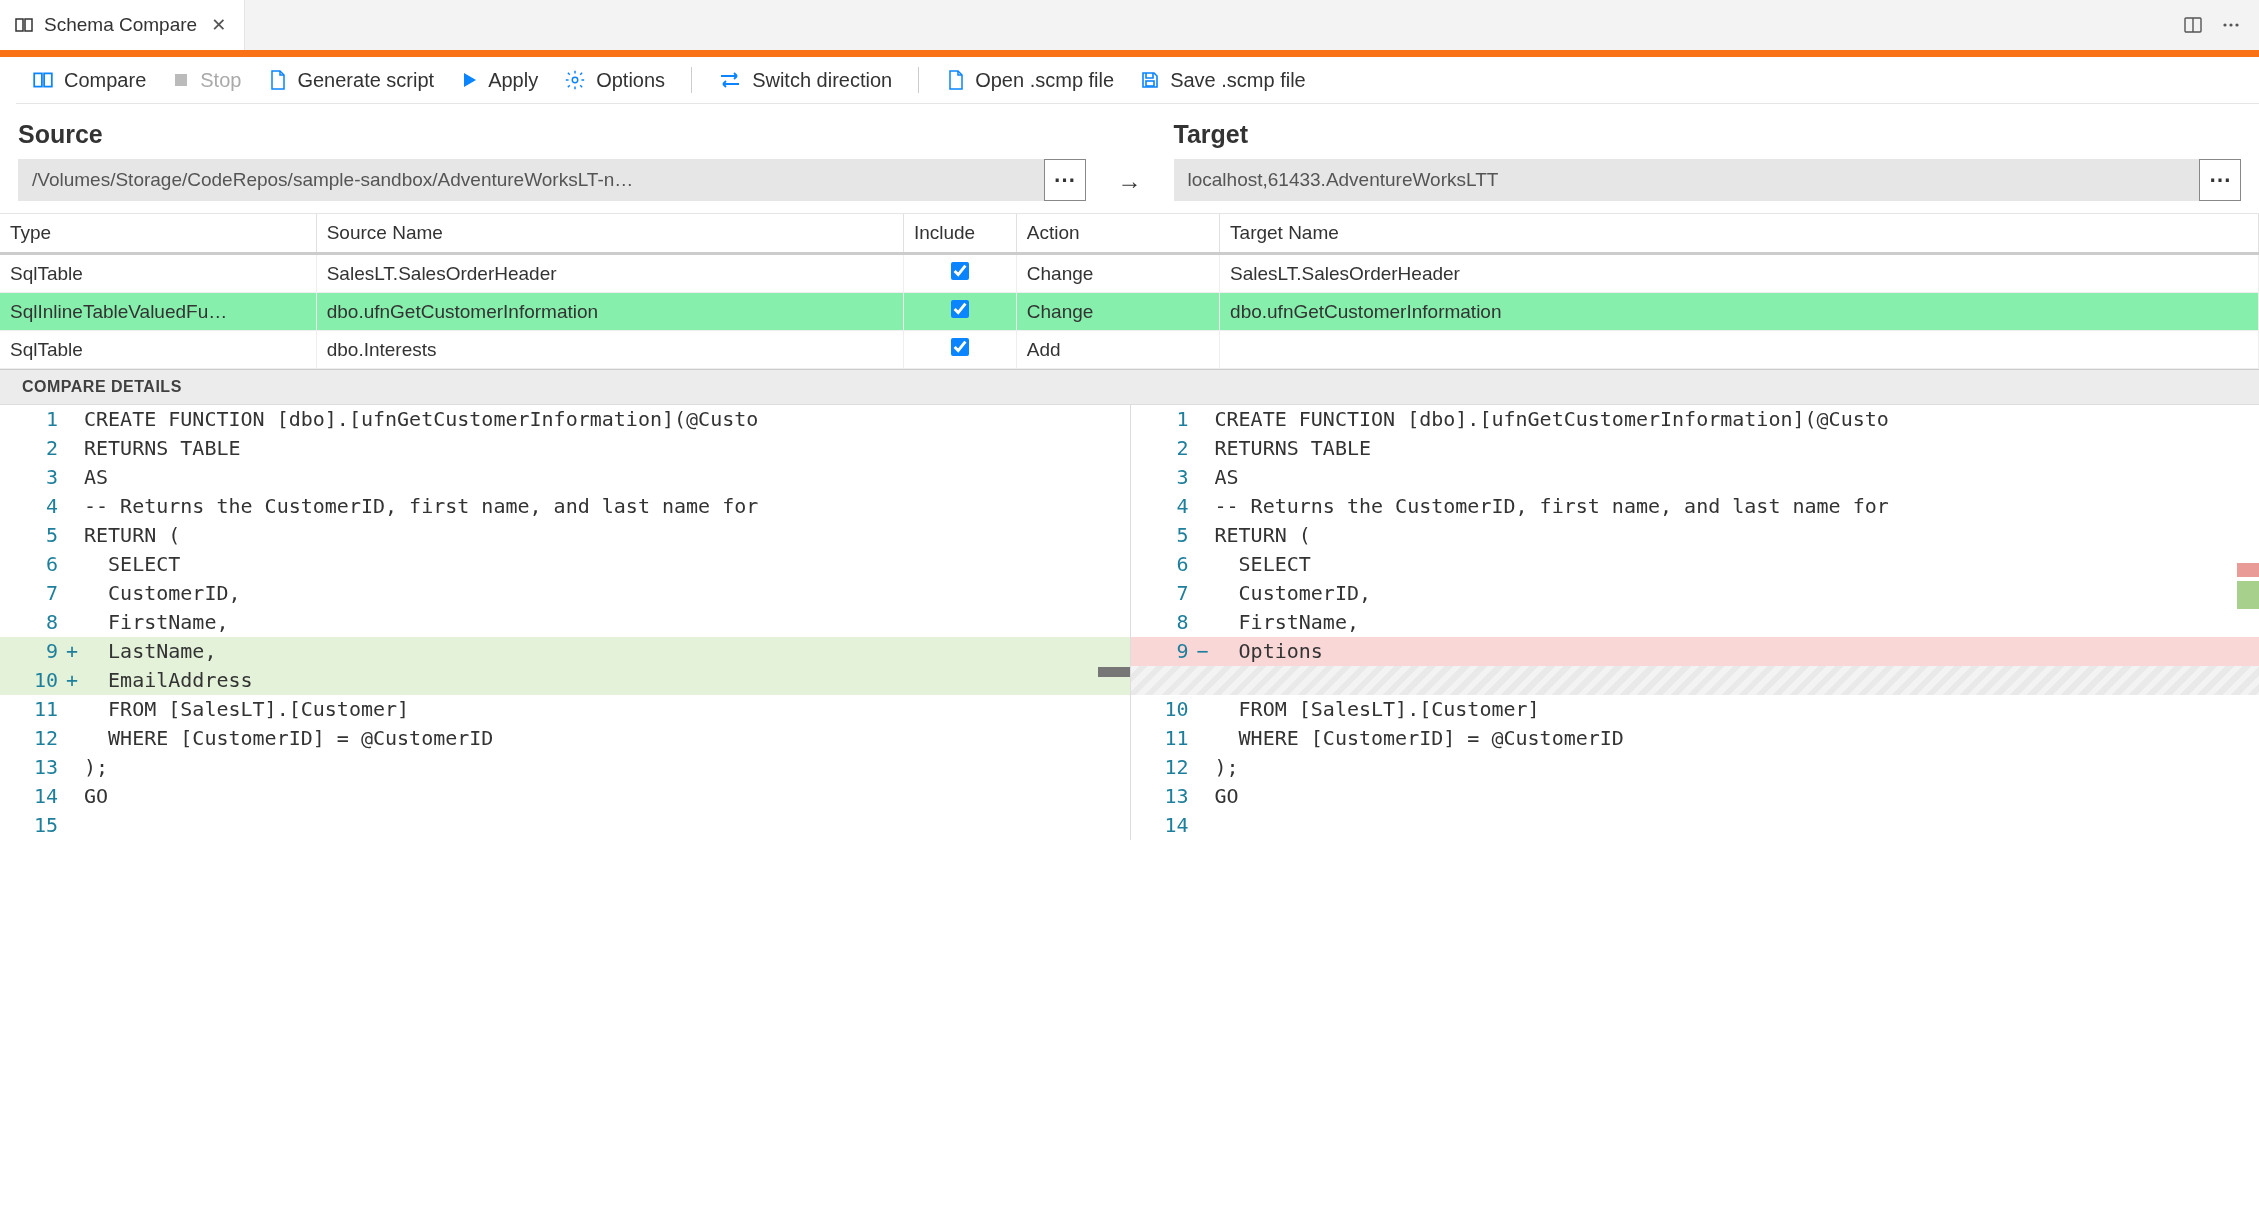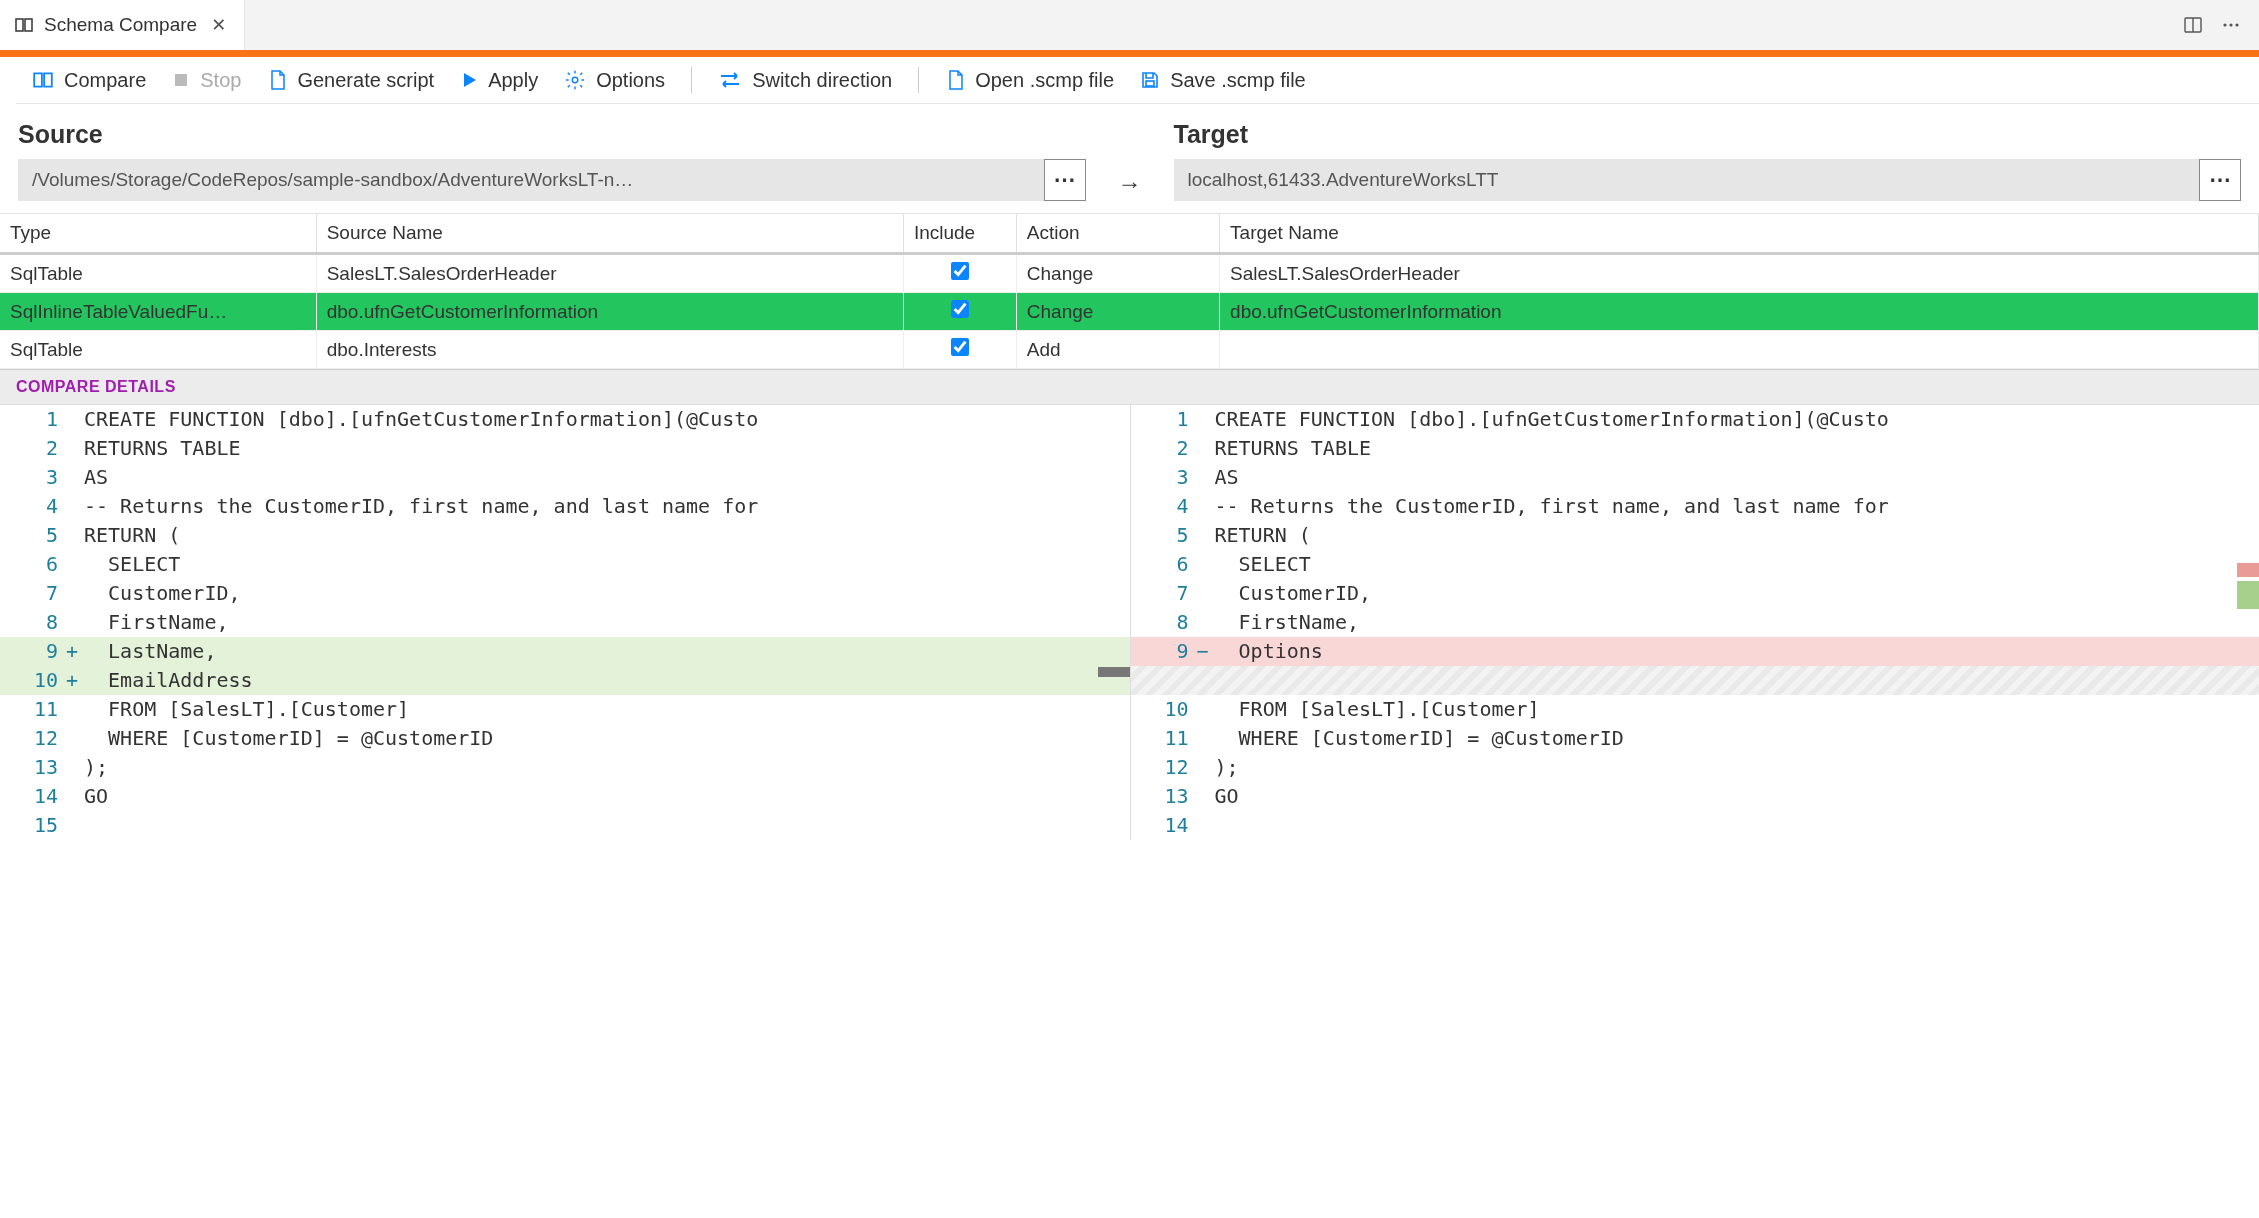--- a/index.html
+++ b/index.html
@@ -124,33 +124,33 @@
     padding: 7px 10px;
     border-bottom: 1px solid #eee;
     border-right: 1px solid #eee;
     overflow: hidden; text-overflow: ellipsis; white-space: nowrap;
   }
   .col-type{width:14%;}
   .col-src{width:26%;}
   .col-inc{width:5%; text-align:center;}
   .col-act{width:9%;}
   .col-tgt{width:46%;}
-  .results tr.selected td { background: #22c55e; }
+  .results tr.selected td { background: #86efac; }
   .results input[type=checkbox]{
     width:18px;height:18px; accent-color:#0a84ff;
   }
 
   
   .details-header {
     background:#ececec;
-    padding: 8px 16px;
+    padding: 8px 22px;
     font-size: 16px;
     font-weight:700;
     letter-spacing: .5px;
-    color:#a21caf;
+    color:#404040;
     border-bottom:1px solid #ddd;
   }
   .diff {
     display:flex;
     font-family: ui-monospace, SFMono-Regular, Menlo, Consolas, monospace;
     font-size: 20px;
     position:relative;
   }
   .pane {
     flex:1 1 50%;

